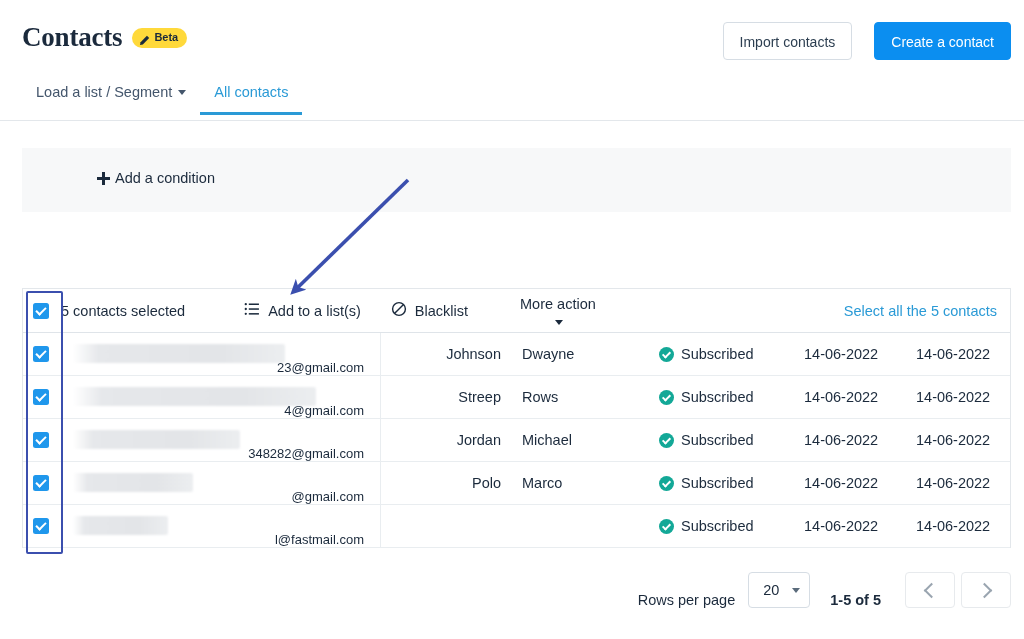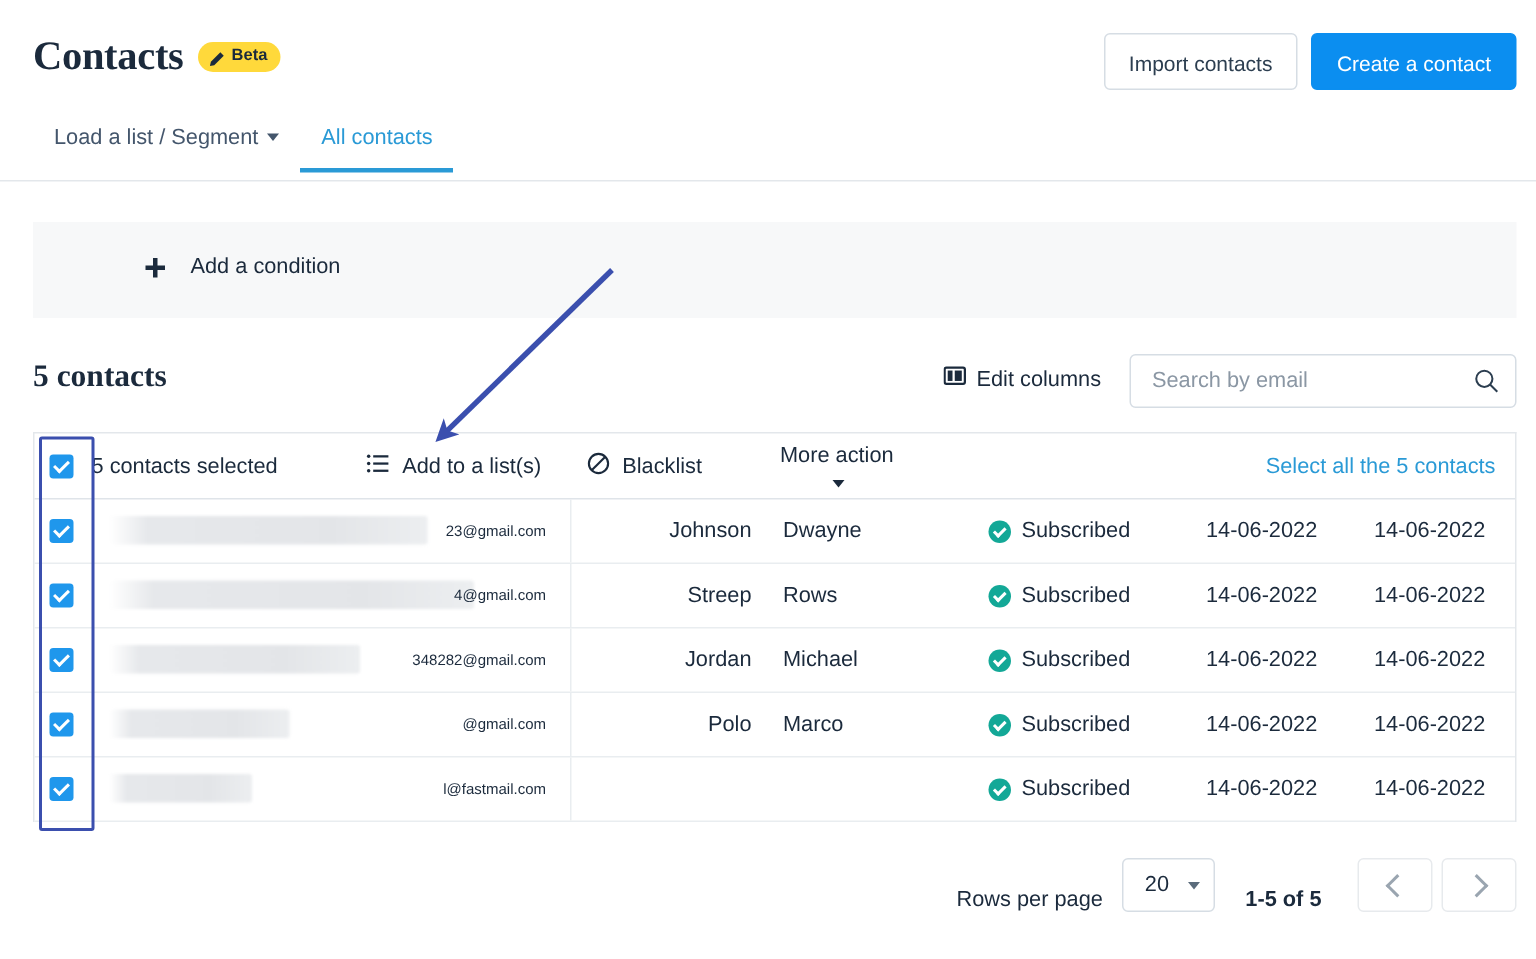--- a/index.html
+++ b/index.html
@@ -61,21 +61,21 @@
     font-size: 11px;
     font-weight: 700;
     color: #1b2a3c;
     line-height: 13px;
   }
   .header-actions {
     position: absolute;
     right: 13px; top: 22px;
     display: flex;
     align-items: center;
-    gap: 9px;
+    gap: 22px;
   }
   .btn {
     font-family: "Liberation Sans", sans-serif;
     font-size: 14px;
     border-radius: 4px;
     padding: 0 16px;
     height: 38px;
     line-height: 38px;
     cursor: pointer;
     white-space: nowrap;
@@ -136,21 +136,21 @@
     width: 989px;
     height: 64px;
     background: #f7f8f9;
     box-sizing: border-box;
   }
   .add-condition {
     position: absolute;
     left: 75px; top: 22px;
     display: flex;
     align-items: center;
-    gap: 17px;
+    gap: 5px;
     cursor: pointer;
     font-size: 14.5px;
     color: #1b2a3c;
   }
   .plus-icon {
     display: inline-block;
     width: 13px; height: 13px;
     position: relative;
   }
   .plus-icon::before, .plus-icon::after {
@@ -265,25 +265,25 @@
     border: solid #fff;
     border-width: 0 2px 2px 0;
     transform: rotate(45deg);
   }
   .cell-email {
     width: 322px;
     min-width: 322px;
     border-right: 1px solid #e9edf0;
     height: 100%;
     display: flex;
-    align-items: center;
+    align-items: flex-end;
     justify-content: flex-end;
     padding-right: 16px;
     box-sizing: border-box;
-    font-size: 10px;
+    font-size: 13px;
     color: #1b2a3c;
     position: relative;
     overflow: hidden;
   }
   .blur {
     position: absolute;
     top: 11px;
     height: 19px;
     border-radius: 2px;
     background: linear-gradient(90deg, #ffffff 0%, #e6e8eb 12%, #e3e5e8 70%, #eceef0 100%);
@@ -497,42 +497,20 @@
     </div>
   </div>
 
   <div class="filter-panel">
     <div class="add-condition">
       <span class="plus-icon"></span>
       <span>Add a condition</span>
     </div>
   </div>
 
-  <div class="count-row">
-    <div class="contacts-count">5  contacts</div>
-    <div class="edit-columns">
-      <span>
-        <svg width="15" height="15" viewBox="0 0 16 16">
-          <rect x="0.8" y="2.2" width="14.4" height="11.6" rx="1.3" fill="none" stroke="#1b2a3c" stroke-width="1.6"></rect>
-          <rect x="3" y="4.3" width="3.4" height="7.4" fill="#1b2a3c"></rect>
-          <rect x="8" y="4.3" width="5" height="7.4" fill="#1b2a3c"></rect>
-        </svg>
-      </span>
-      <span>Edit columns</span>
-    </div>
-    <div class="search-box">
-      <input type="text" placeholder="Search by email" style="">
-      <span class="search-icon-wrap">
-        <svg width="18" height="18" viewBox="0 0 20 20">
-          <circle cx="8.4" cy="8.4" r="6" fill="none" stroke="#2c3e50" stroke-width="1.5"></circle>
-          <line x1="12.8" y1="12.8" x2="18" y2="18" stroke="#2c3e50" stroke-width="1.5"></line>
-        </svg>
-      </span>
-    </div>
-  </div>
 
   <div class="table">
 
     <div class="trow toolbar-row">
       <div class="cell-check">
         <div class="checkbox"></div>
       </div>
       <div class="sel-label">5 contacts selected</div>
 
       <div class="tb-action tb-gap-1">

